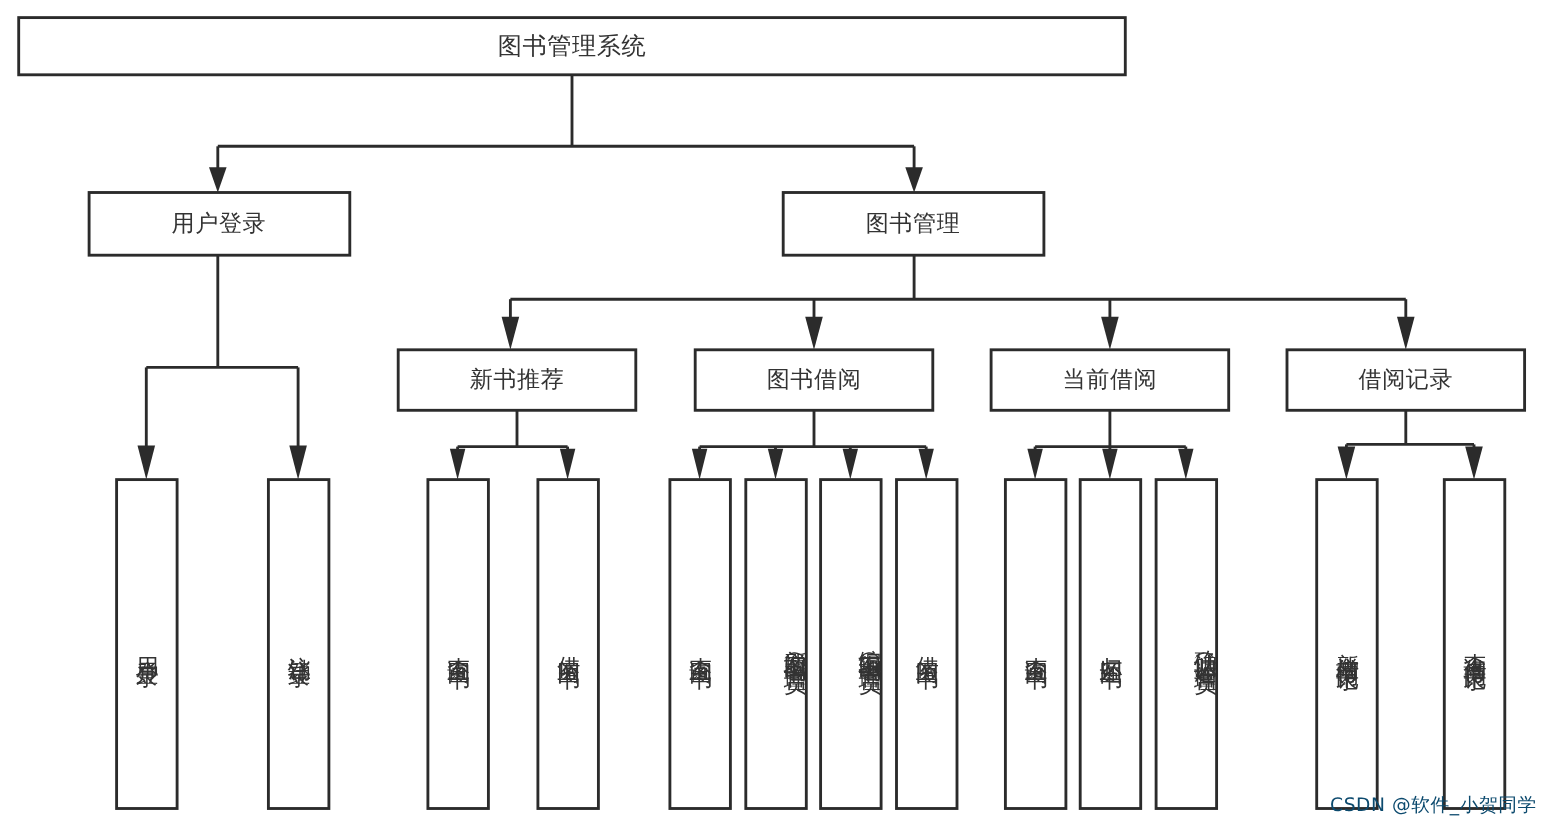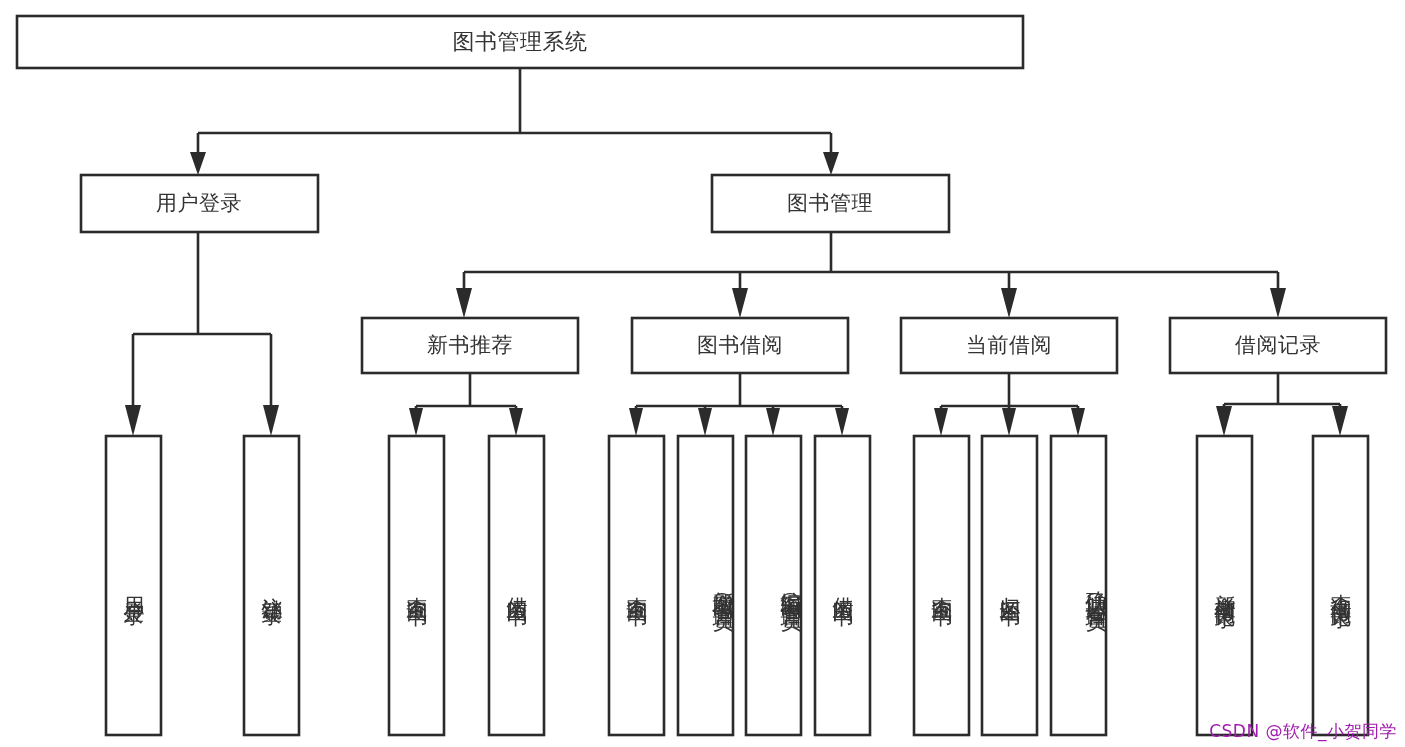--- a/index.html
+++ b/index.html
@@ -69,21 +69,21 @@
     text-align: center;
     pointer-events: none;
     user-select: none;
   }
   .watermark {
     position: absolute;
     right: 8px;
     bottom: 4px;
     font-family: "DejaVu Sans", "Liberation Sans", sans-serif;
     font-size: 17px;
-    color: #a21caf;
+    color: #0c4a6e;
     letter-spacing: 0.5px;
     white-space: nowrap;
     user-select: none;
   }
 </style>
 </head>
 <body>
 
 <div id="diagram-root">
 

